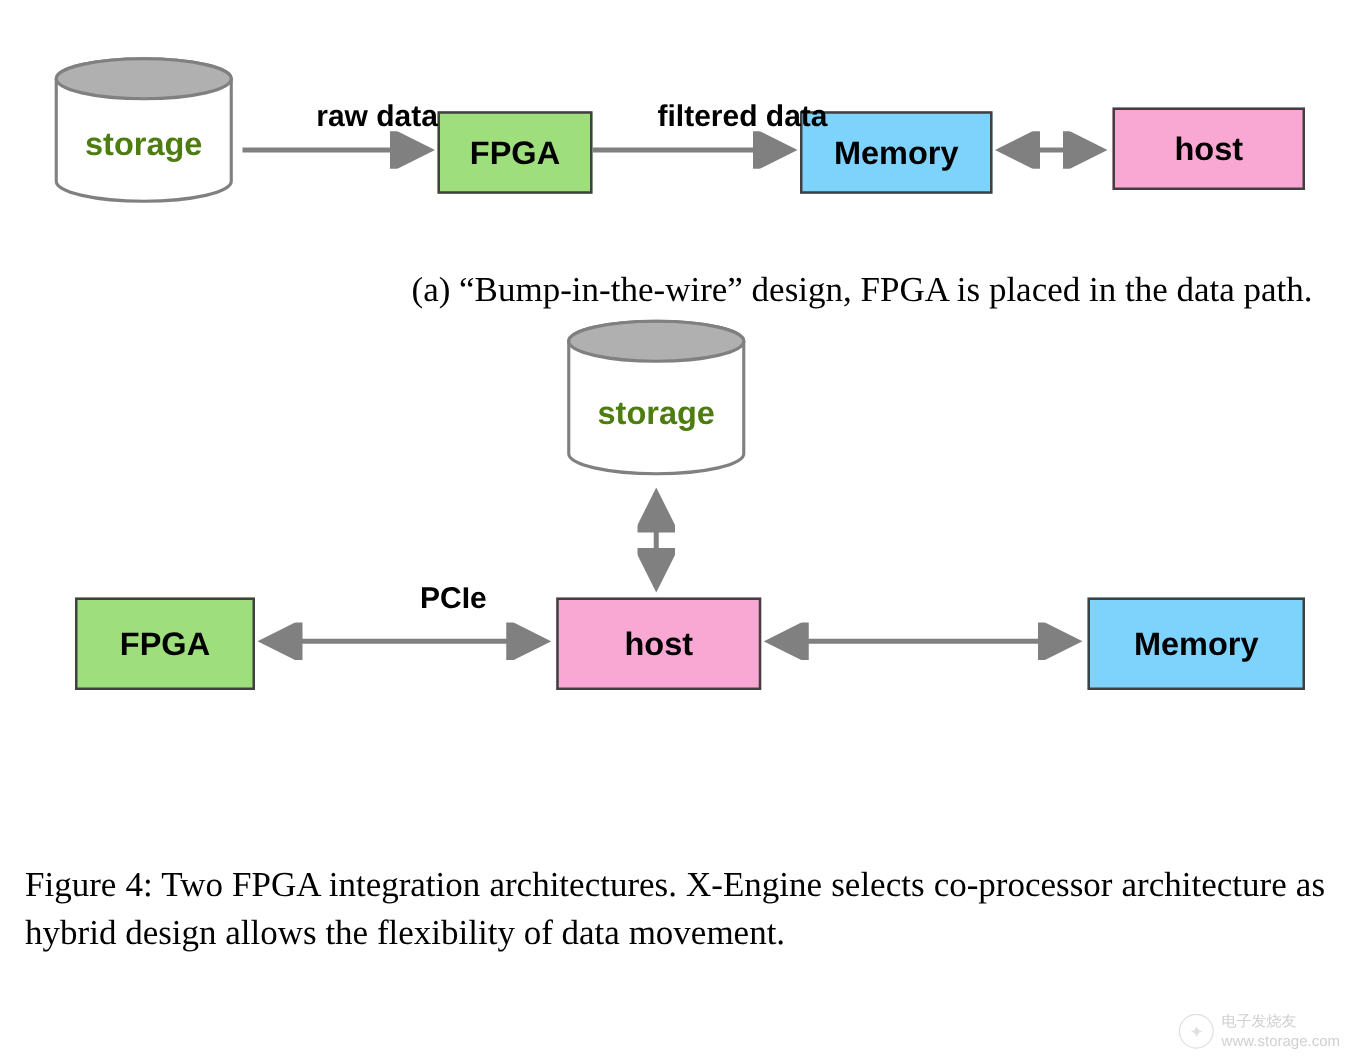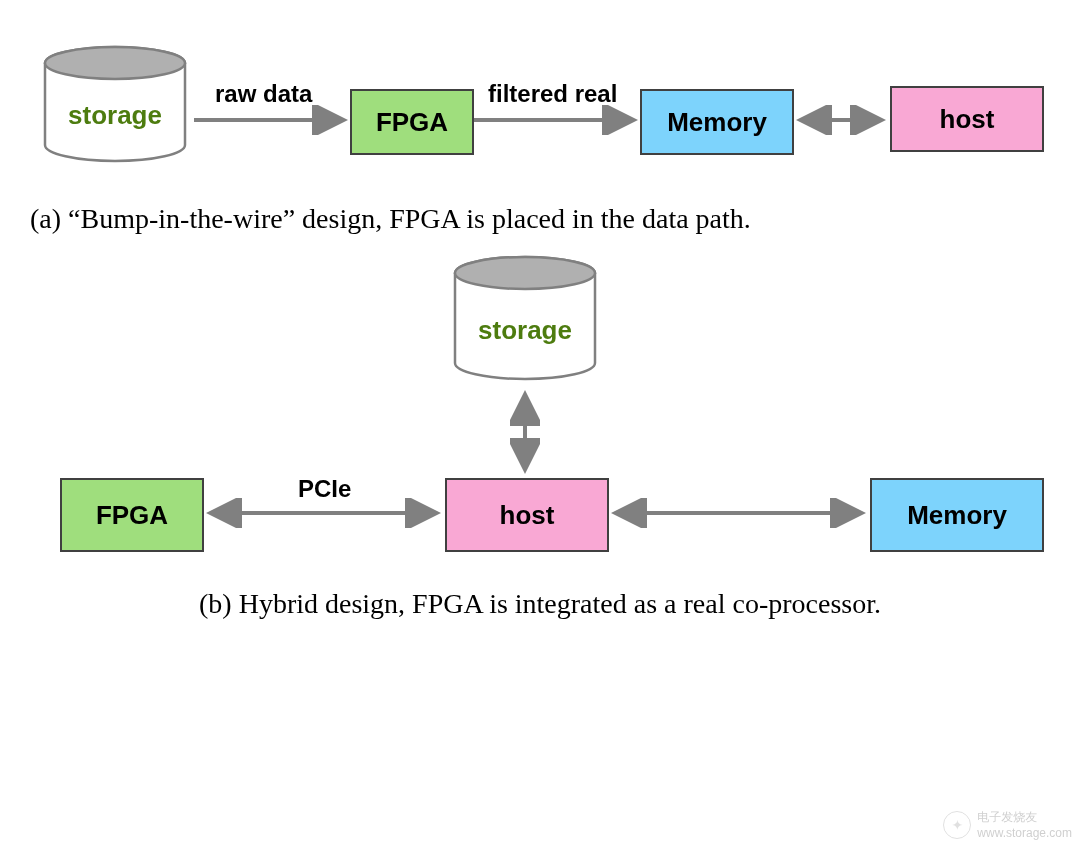--- a/index.html
+++ b/index.html
@@ -45,20 +45,21 @@
     color: #4d7c0f;
     padding-top: 10px;
   }
   .arrow-label {
     position: absolute;
     font-weight: bold;
     font-size: 24px;
     color: #000;
     white-space: nowrap;
     text-align: center;
+    margin-left: 38px;
   }
   .caption {
     position: absolute;
     font-family: "Times New Roman", Times, serif;
     font-size: 28px;
     color: #000;
     line-height: 1.35;
   }
   .watermark {
     position: absolute;
@@ -115,27 +116,27 @@
   </div>
 
   <svg style="position:absolute; left:192px; top:105px;" width="156" height="30">
     <line x1="2" y1="15" x2="150" y2="15" stroke="#808080" stroke-width="4" marker-end="url(#ah)"></line>
   </svg>
   <div class="arrow-label" style="left:215px; top:80px;">raw data</div>
 
   <svg style="position:absolute; left:472px; top:105px;" width="166" height="30">
     <line x1="2" y1="15" x2="160" y2="15" stroke="#808080" stroke-width="4" marker-end="url(#ah)"></line>
   </svg>
-  <div class="arrow-label" style="left:488px; top:80px;">filtered real</div>
+  <div class="arrow-label" style="left:488px; top:80px;">filtered data</div>
 
   <svg style="position:absolute; left:794px; top:105px;" width="94" height="30">
     <line x1="8" y1="15" x2="86" y2="15" stroke="#808080" stroke-width="4" marker-start="url(#ah)" marker-end="url(#ah)"></line>
   </svg>
 
-  <div class="caption" style="left:30px; top:200px; width:1020px; text-align:left;">(a) “Bump-in-the-wire” design, FPGA is placed in the data path.</div>
+  <div class="caption" style="left:30px; top:214px; width:1020px; text-align:right;">(a) “Bump-in-the-wire” design, FPGA is placed in the data path.</div>
 
   <div class="cyl" style="left:450px; top:255px; width:150px; height:130px;">
     <svg width="150" height="130" viewBox="0 0 150 130">
       <ellipse cx="75" cy="18" rx="70" ry="16" fill="#b0b0b0" stroke="#808080" stroke-width="2.5"></ellipse>
       <path d="M5,18 L5,108 A70,16 0 0 0 145,108 L145,18" fill="#ffffff" stroke="#808080" stroke-width="2.5"></path>
       <ellipse cx="75" cy="18" rx="70" ry="16" fill="#b0b0b0" stroke="#808080" stroke-width="2.5"></ellipse>
     </svg>
     <div class="cyl-label">storage</div>
   </div>
 
@@ -151,28 +152,28 @@
     <span>Memory</span>
   </div>
 
   <svg style="position:absolute; left:510px; top:388px;" width="30" height="88">
     <line x1="15" y1="8" x2="15" y2="80" stroke="#808080" stroke-width="4" marker-start="url(#ah)" marker-end="url(#ah)"></line>
   </svg>
 
   <svg style="position:absolute; left:204px; top:498px;" width="239" height="30">
     <line x1="8" y1="15" x2="231" y2="15" stroke="#808080" stroke-width="4" marker-start="url(#ah)" marker-end="url(#ah)"></line>
   </svg>
-  <div class="arrow-label" style="left:298px; top:475px;">PCIe</div>
+  <div class="arrow-label" style="left:298px; top:465px;">PCIe</div>
 
   <svg style="position:absolute; left:609px; top:498px;" width="259" height="30">
     <line x1="8" y1="15" x2="251" y2="15" stroke="#808080" stroke-width="4" marker-start="url(#ah)" marker-end="url(#ah)"></line>
   </svg>
 
-  <div class="caption" style="left:60px; top:585px; width:960px; text-align:center;">(b) Hybrid design, FPGA is integrated as a real co-processor.</div>
 
+  <div class="caption" style="left:20px; top:690px; width:1040px; text-align:justify;">Figure 4: Two FPGA integration architectures. X-Engine selects co-processor architecture as hybrid design allows the flexibility of data movement.</div>
 
   <div class="watermark">
     <div class="logo">✦</div>
     <div>
       <div>电子发烧友</div>
       <div>www.storage.com</div>
     </div>
   </div>
 
 </div>

